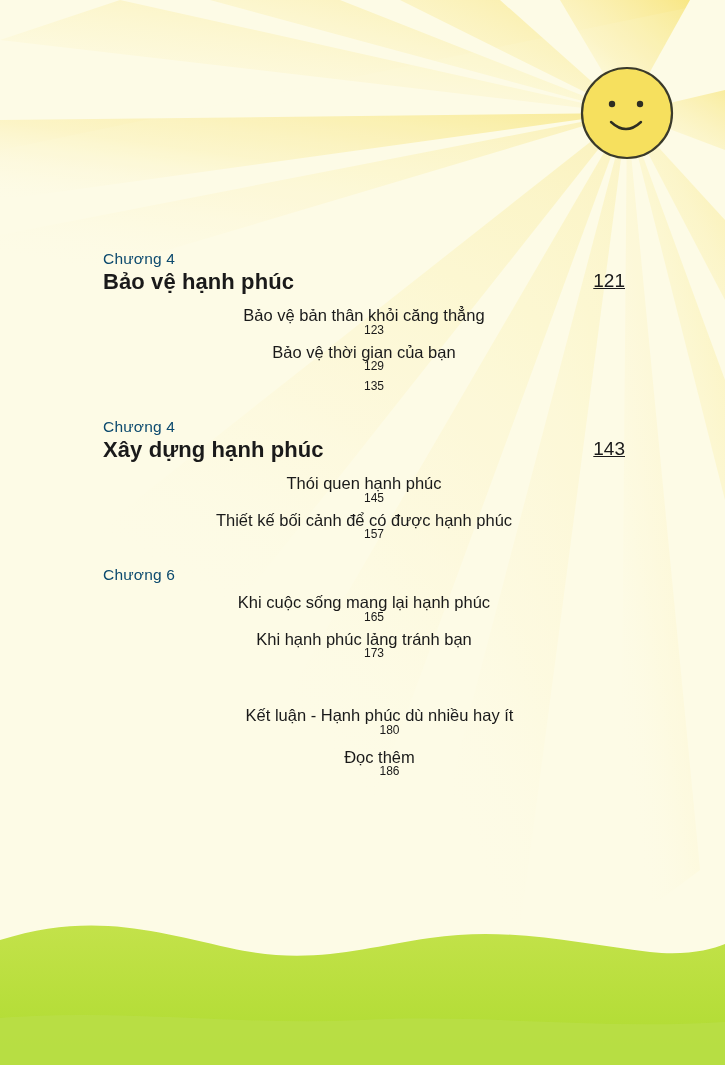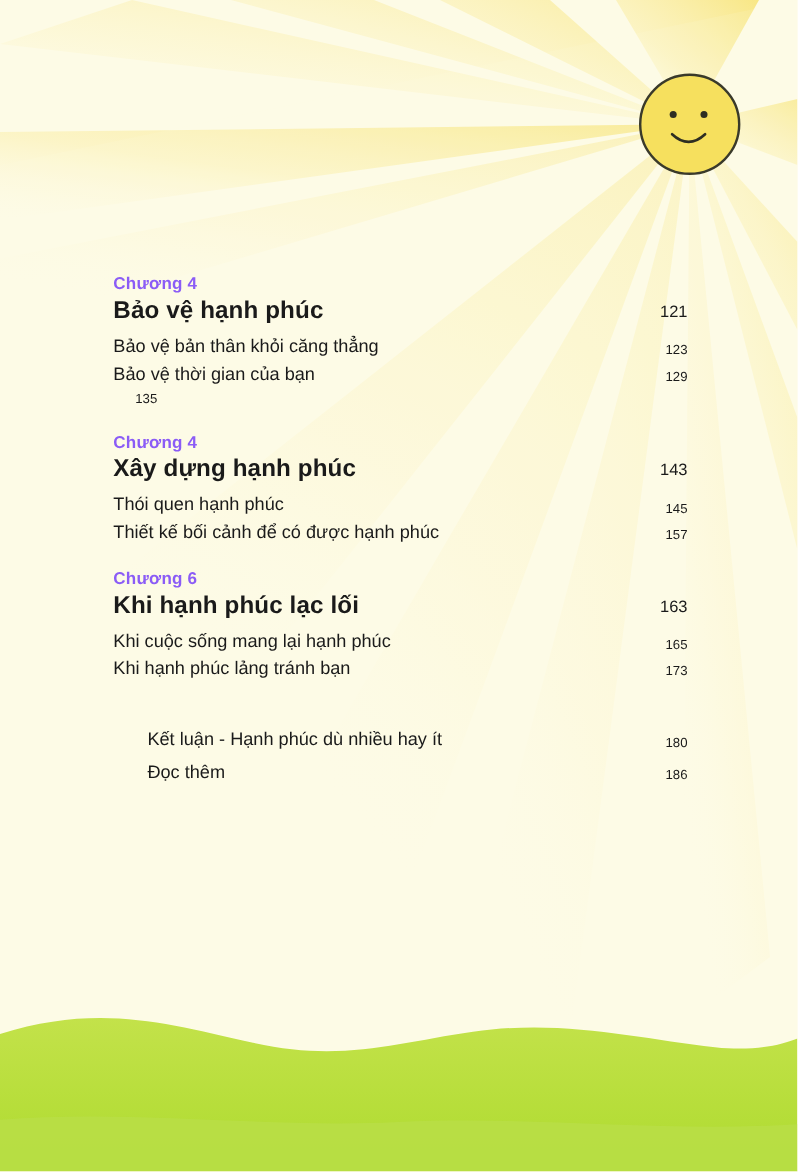--- a/index.html
+++ b/index.html
@@ -40,28 +40,28 @@
     position: absolute;
     left: 103px;
     top: 250px;
     width: 522px;
   }
   .chapter-block {
     margin-bottom: 26px;
   }
   .chapter-kicker {
     font-size: 15.5px;
-    font-weight: bold;
-    color: #8b5cf6;
+    font-weight: normal;
+    color: #0c4a6e;
     letter-spacing: 0.2px;
     margin-bottom: 3px;
   }
   .row {
     display: flex;
-    align-items: flex-end;
+    align-items: center;
     justify-content: space-between;
     line-height: 1.0;
   }
   .row .label {
     color: #1a1a1a;
   }
   .row .page-num {
     color: #1a1a1a;
     text-align: right;
     min-width: 40px;
@@ -69,28 +69,30 @@
   }
   .row.title {
     margin-bottom: 7px;
   }
   .row.title .label {
     font-size: 22px;
     font-weight: bold;
     letter-spacing: 0.1px;
   }
   .row.title .page-num {
-    font-size: 15px;
+    font-size: 19px;
     font-weight: normal;
     position: relative;
     top: -2px;
+    text-decoration: underline;
   }
   .row.entry {
     margin-bottom: 1px;
     padding-top: 7px;
+    flex-direction: column;
   }
   .row.entry .label {
     font-size: 16.5px;
     font-weight: normal;
   }
   .back-block {
     margin-top: 36px;
   }
   .back-block .row.entry {
     padding-top: 12px;
@@ -194,24 +196,20 @@
           <span class="page-num">145</span>
         </div>
         <div class="row entry">
           <span class="label">Thiết kế bối cảnh để có được hạnh phúc</span>
           <span class="page-num">157</span>
         </div>
       </div>
 
       <div class="chapter-block">
         <div class="chapter-kicker">Chương 6</div>
-        <div class="row title">
-          <span class="label">Khi hạnh phúc lạc lối</span>
-          <span class="page-num">163</span>
-        </div>
         <div class="row entry">
           <span class="label">Khi cuộc sống mang lại hạnh phúc</span>
           <span class="page-num">165</span>
         </div>
         <div class="row entry">
           <span class="label">Khi hạnh phúc lảng tránh bạn</span>
           <span class="page-num">173</span>
         </div>
       </div>
 

